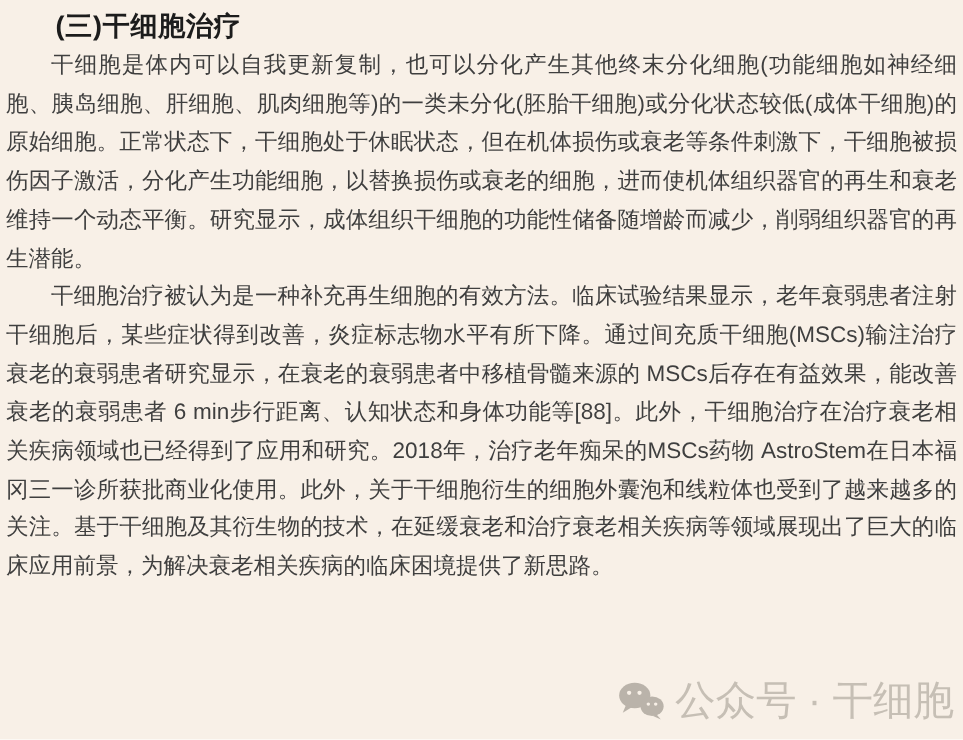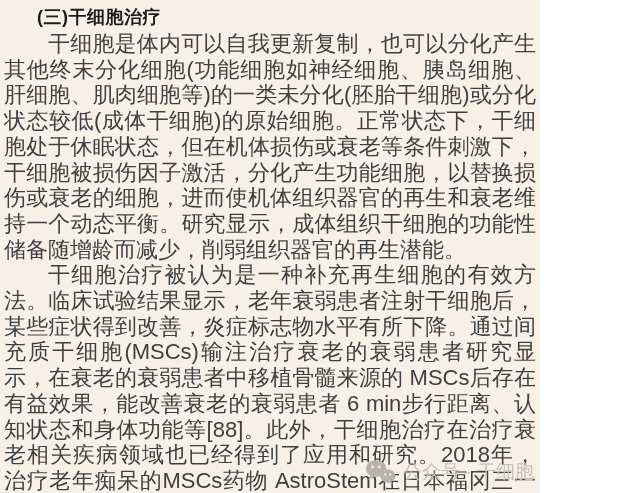--- a/index.html
+++ b/index.html
@@ -1,55 +1,55 @@
 <!DOCTYPE html>
 <html style="--bg: #f8f0e7; --text: #3f3f3f; --title: #1c1c1c; --accent: #a94540; --watermark: #c6bfb5;"><head>
 <meta charset="utf-8">
 <style>
   html,body{margin:0;padding:0;background:#fff;}
   .page{
     position:relative;
-    width:540px;height:493px;
+    width:642px;height:493px;
     box-sizing:border-box;
     padding:3px 4px 0 4px;
     overflow:hidden;
     background:var(--bg,#f8f0e7);
     font-family:"Liberation Sans",sans-serif;
     color:var(--text,#3f3f3f);
   }
   .section-title{
     margin:0;
     font-size:18px;
     font-weight:700;
     line-height:28px;
     color:var(--title,#1c1c1c);
     text-indent:33px;
     letter-spacing:0.5px;
   }
   .para{
     margin:0;
-    font-size:22px;
+    font-size:15px;
     line-height:25.7px;
     text-align:justify;
     text-justify:inter-ideograph;
     text-indent:2em;
     word-break:break-all;
   }
   .para.accent{
     color:var(--accent,#a94540);
     font-weight:700;
   }
   .watermark{
     position:absolute;
     right:6px;
     bottom:8px;
     display:flex;
     align-items:center;
     gap:7px;
-    font-size:19px;
+    font-size:27px;
     color:var(--watermark,#c6bfb5);
     white-space:nowrap;
   }
   .wechat-icon{display:block;}
 </style>
 </head>
 <body>
 
 <div class="page">
 

